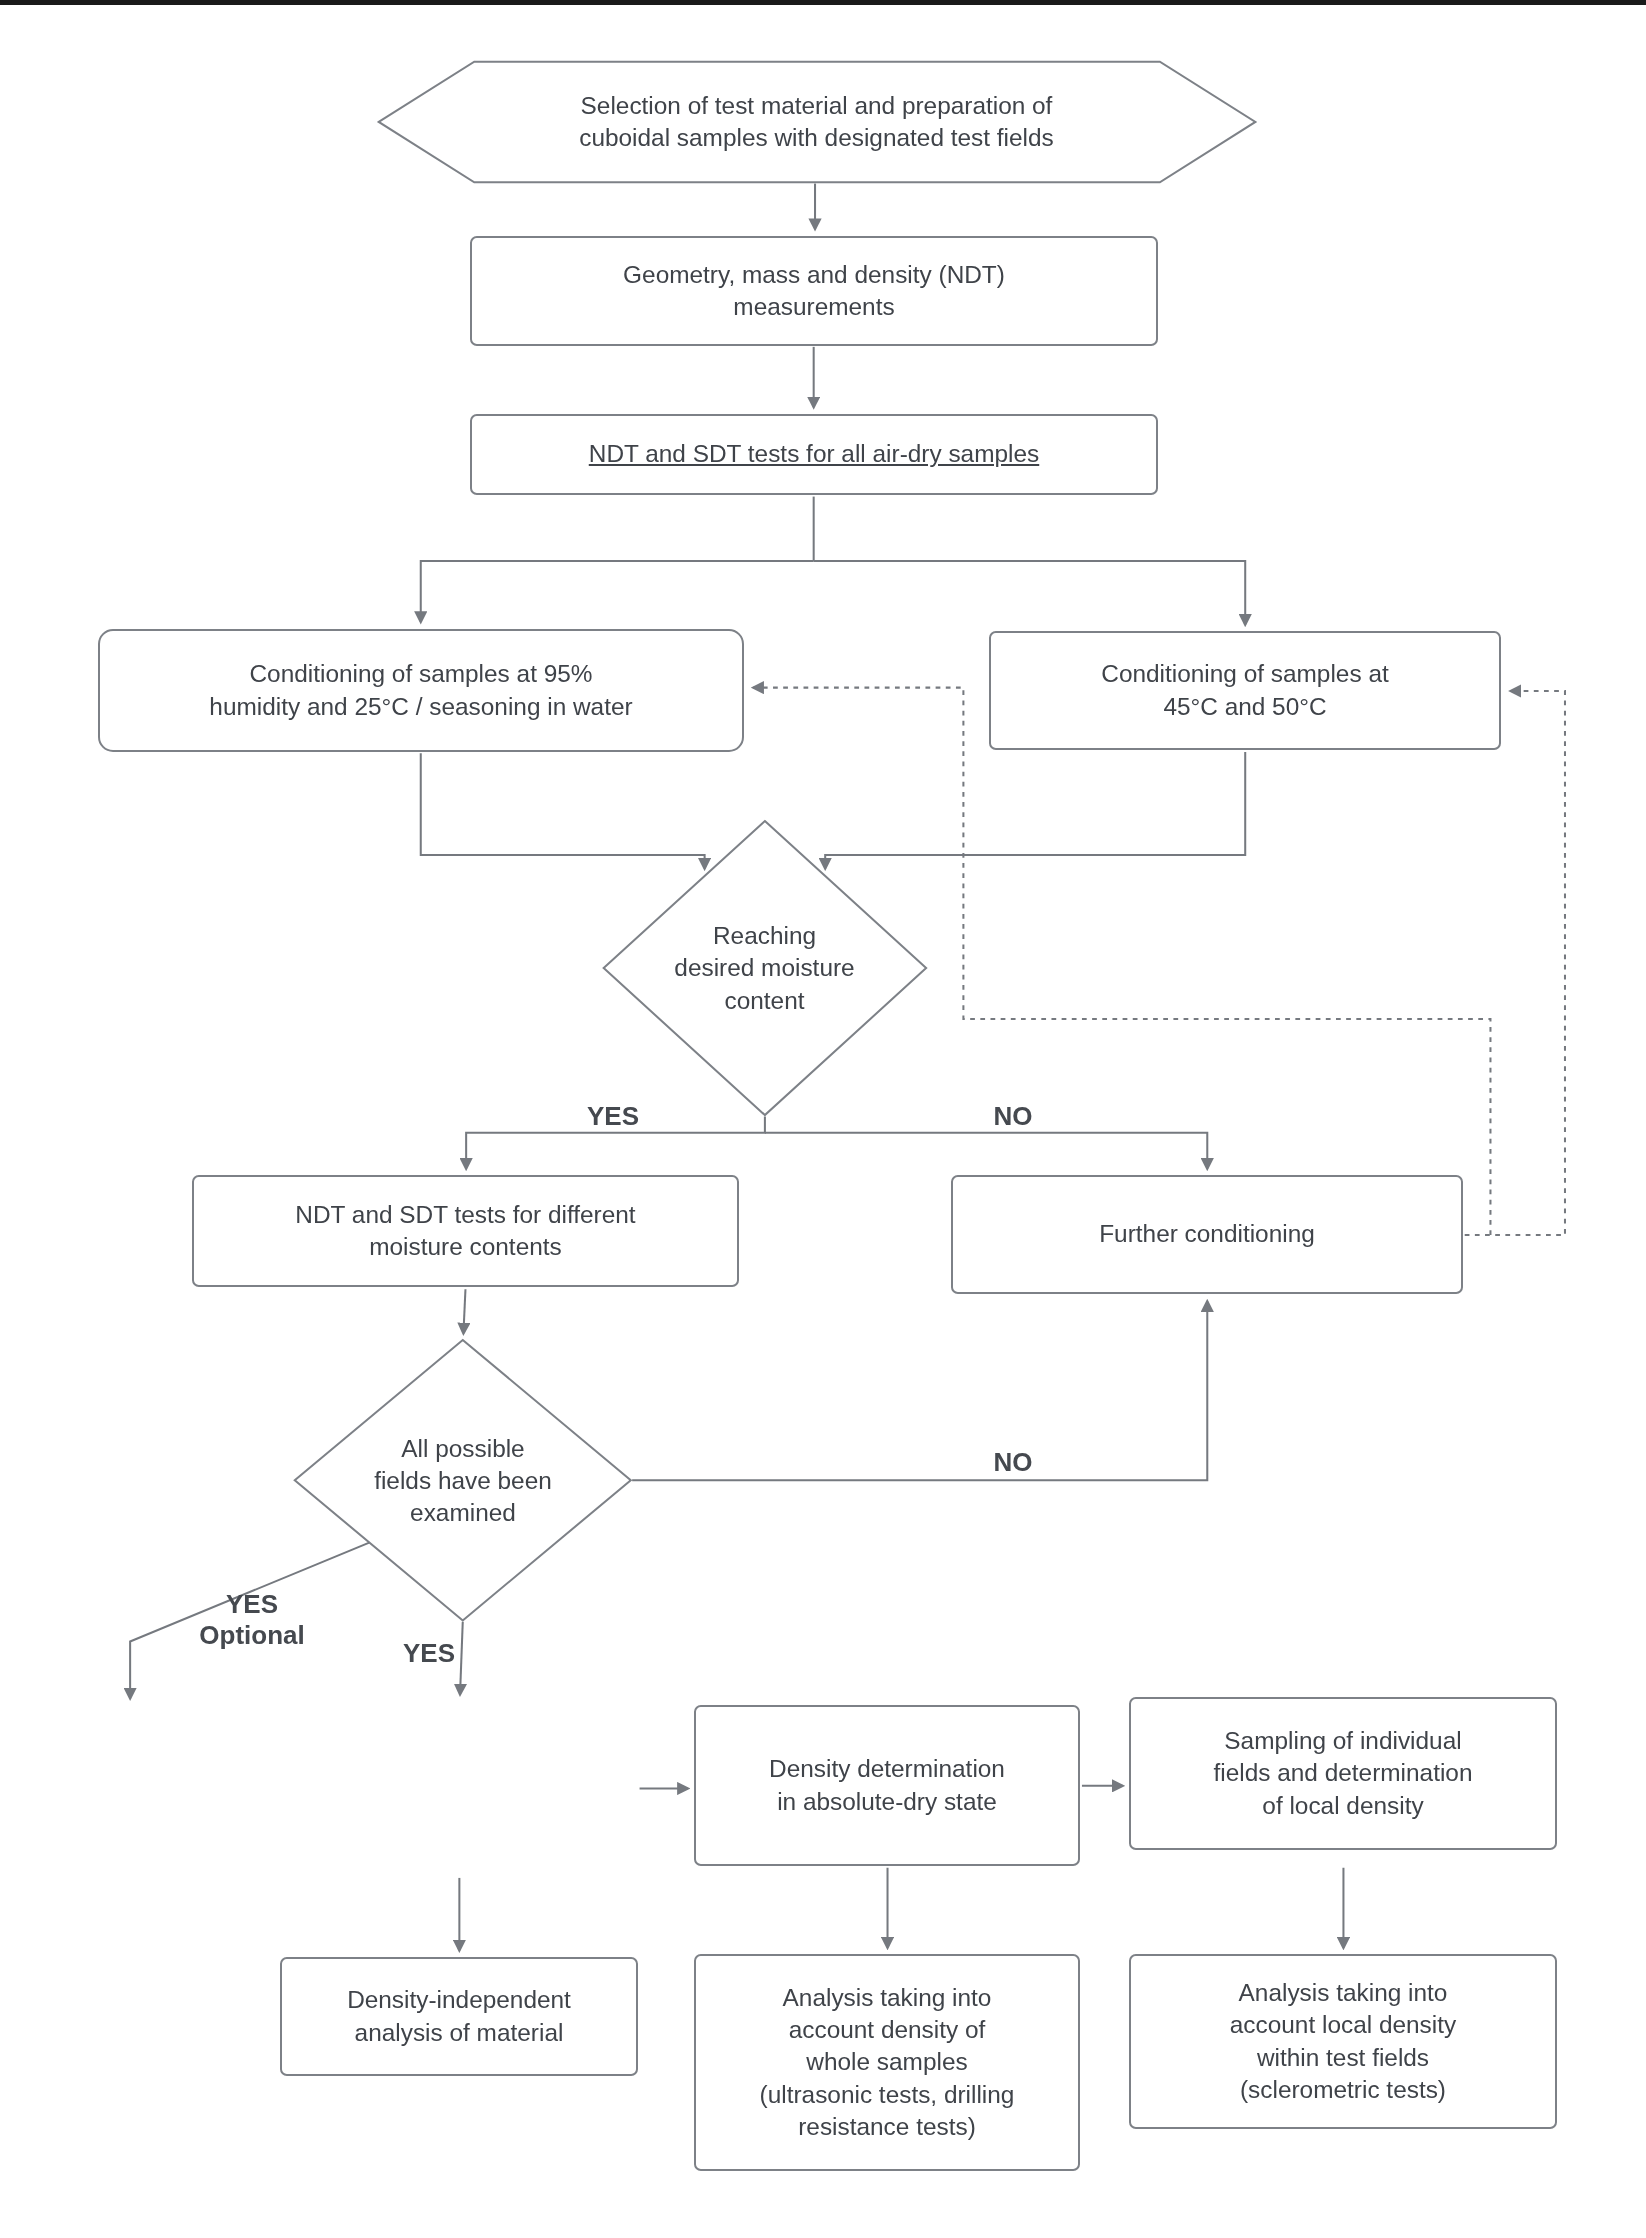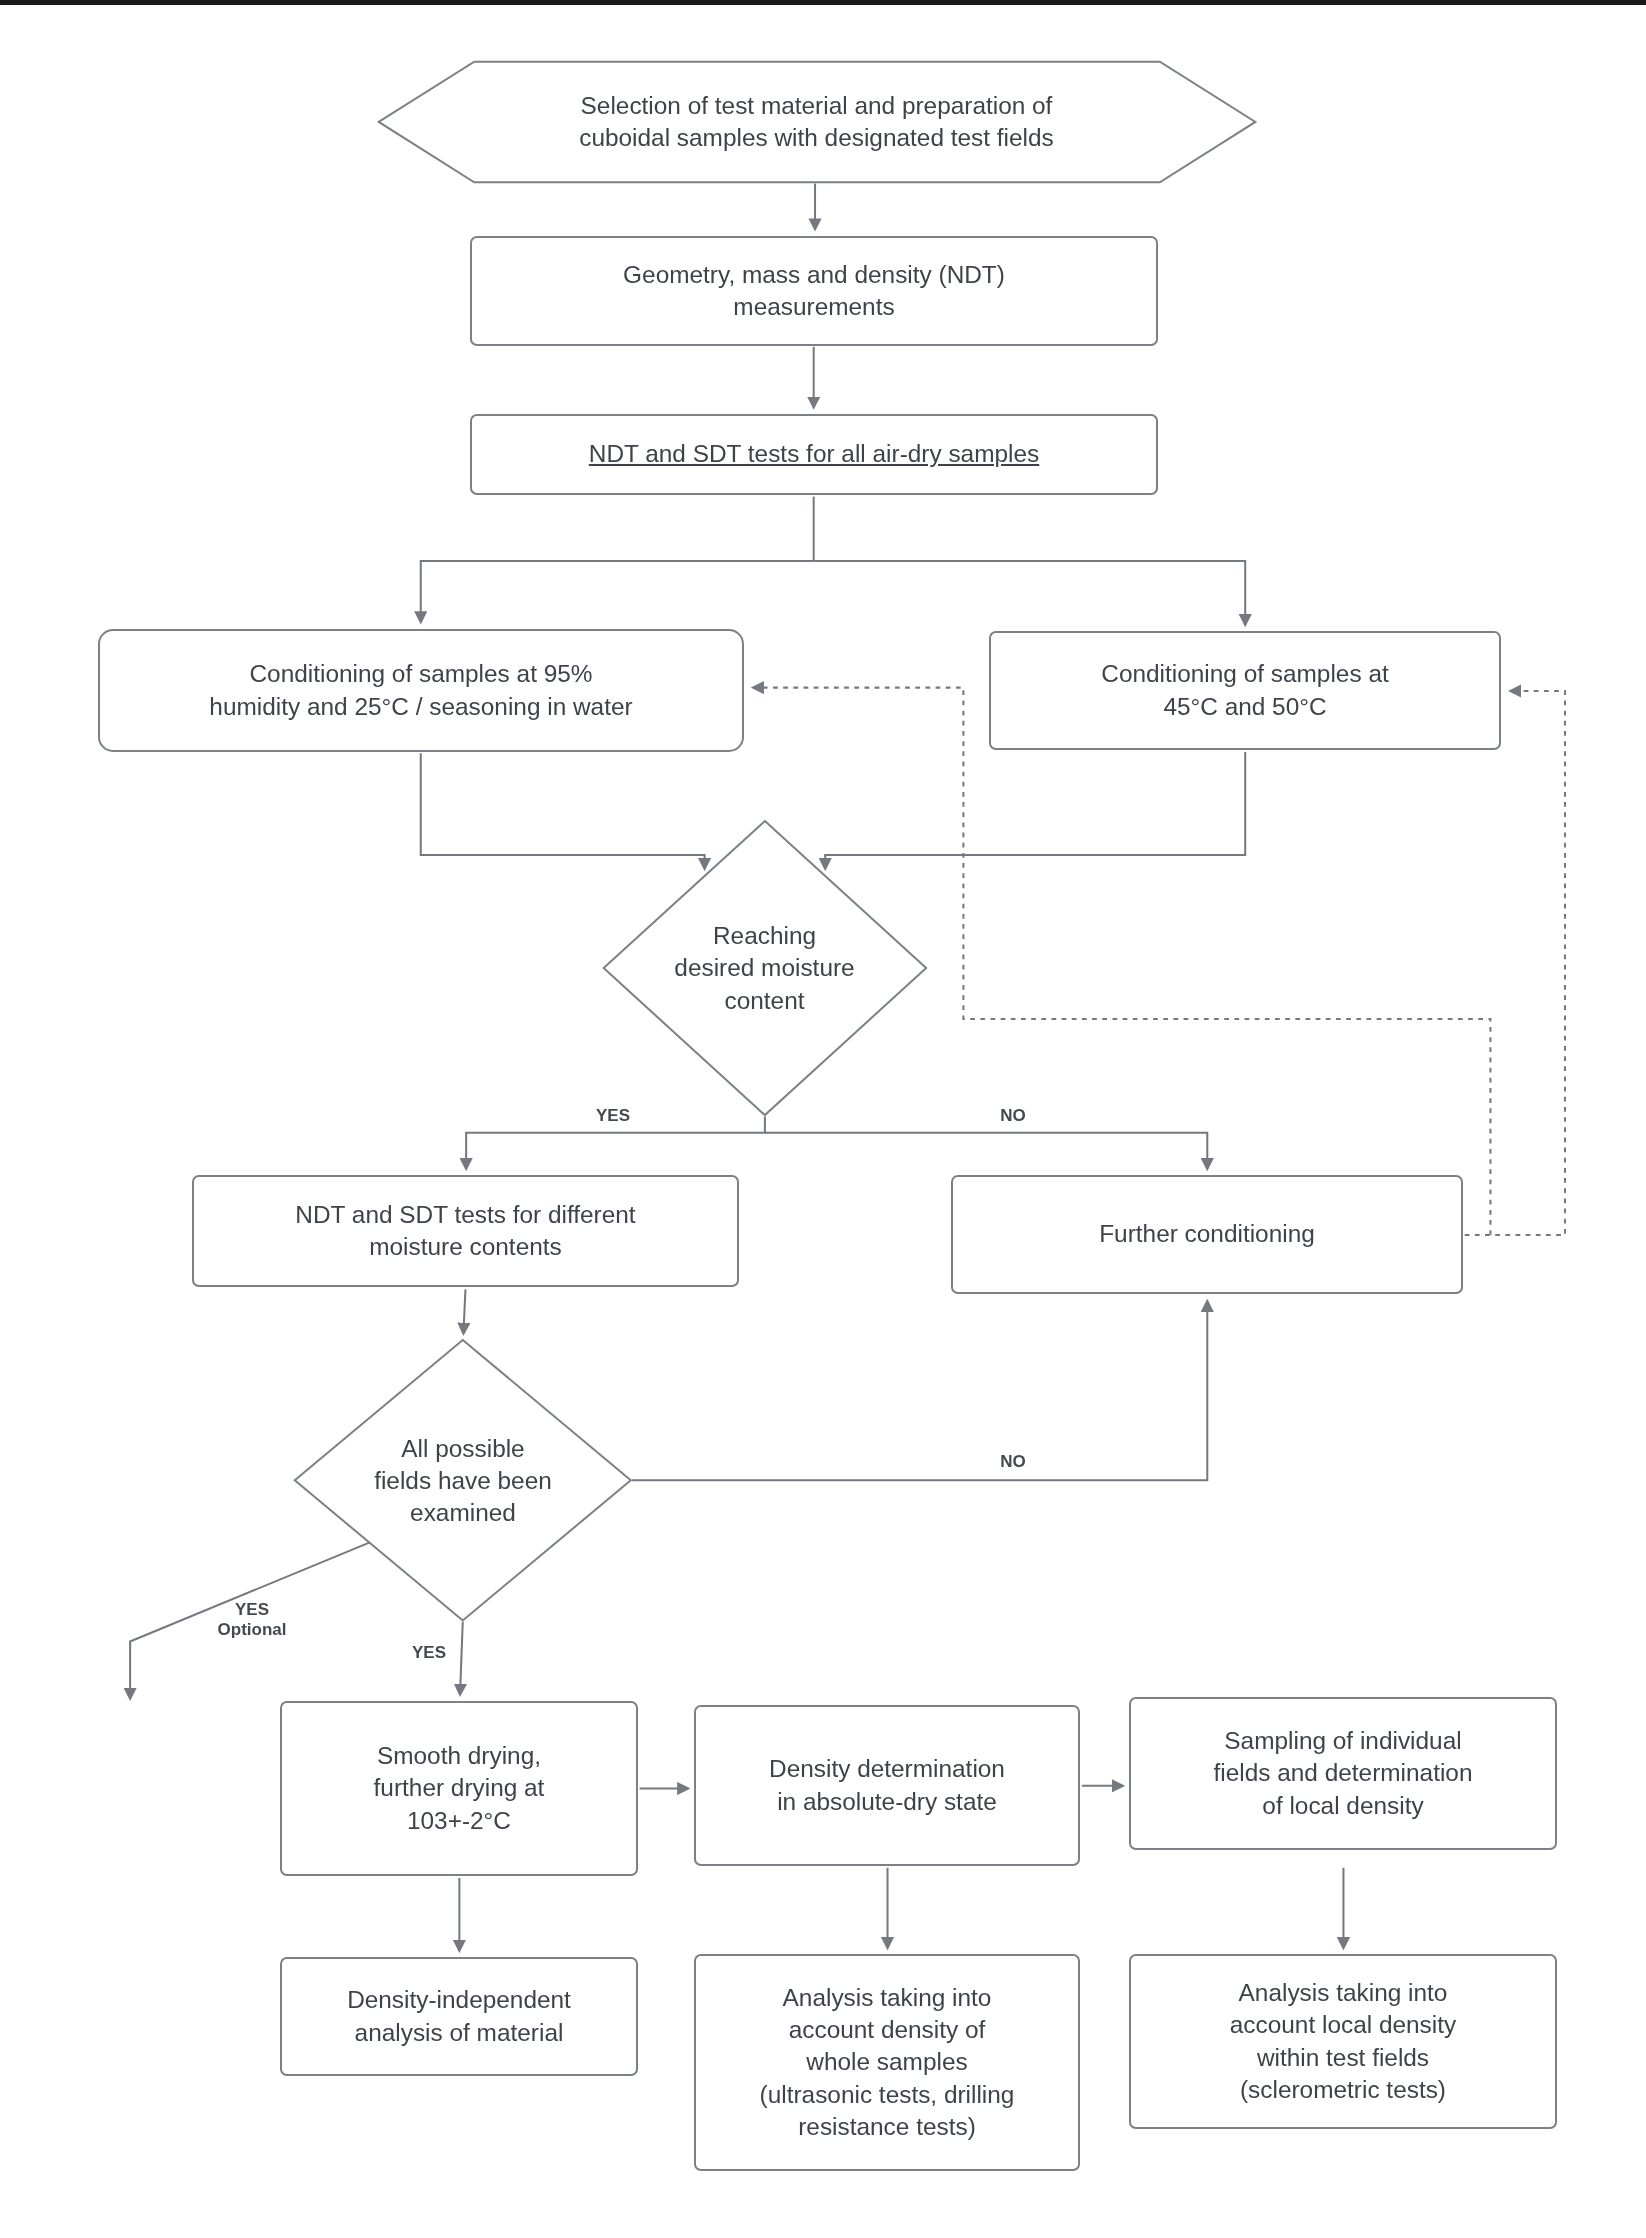--- a/index.html
+++ b/index.html
@@ -20,21 +20,21 @@
     text-align:center; color:#3f4349; font-size:24.4px; line-height:1.32;
     white-space:pre-line; padding:5.4px 11px; z-index:2;
   }
   .shape-text {
     position:absolute; display:flex; align-items:center; justify-content:center;
     text-align:center; color:#3f4349; font-size:24.4px; line-height:1.32;
     white-space:pre-line; z-index:2;
   }
   .edge-label {
     position:absolute; transform:translate(-50%,-50%);
-    font-weight:bold; font-size:17px; color:#45494f;
+    font-weight:bold; font-size:26px; color:#45494f;
     text-align:center; white-space:pre-line; z-index:3;
   }
 </style>
 </head>
 <body>
 
 <div class="canvas">
   <div class="topbar"></div>
 
   <svg class="connectors" width="1647" height="2239" viewBox="0 0 2431 3305">
@@ -83,23 +83,20 @@
   <div class="node" style="left:470px; top:236px; width:688px; height:110px;">Geometry, mass and density (NDT)
 measurements</div>
   <div class="node" style="left:470px; top:414px; width:688px; height:81px;text-decoration:underline;">NDT and SDT tests for all air-dry samples</div>
   <div class="node" style="left:98px; top:629px; width:646px; height:123px;border-radius:15px;">Conditioning of samples at 95%
 humidity and 25°C / seasoning in water</div>
   <div class="node" style="left:989px; top:631px; width:512px; height:119px;">Conditioning of samples at
 45°C and 50°C</div>
   <div class="node" style="left:192px; top:1175px; width:547px; height:112px;">NDT and SDT tests for different
 moisture contents</div>
   <div class="node" style="left:951px; top:1175px; width:512px; height:119px;">Further conditioning</div>
-  <div class="node" style="left:280px; top:1701px; width:358px; height:175px;">Smooth drying,
-further drying at
-103+-2°C</div>
   <div class="node" style="left:694px; top:1705px; width:386px; height:161px;">Density determination
 in absolute-dry state</div>
   <div class="node" style="left:1129px; top:1697px; width:428px; height:153px;">Sampling of individual
 fields and determination
 of local density</div>
   <div class="node" style="left:280px; top:1957px; width:358px; height:119px;">Density-independent
 analysis of material</div>
   <div class="node" style="left:694px; top:1954px; width:386px; height:217px;">Analysis taking into
 account density of
 whole samples

